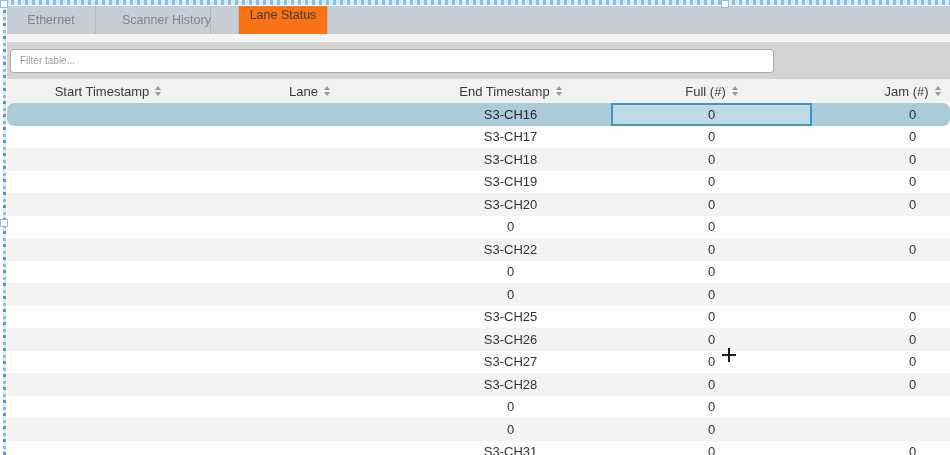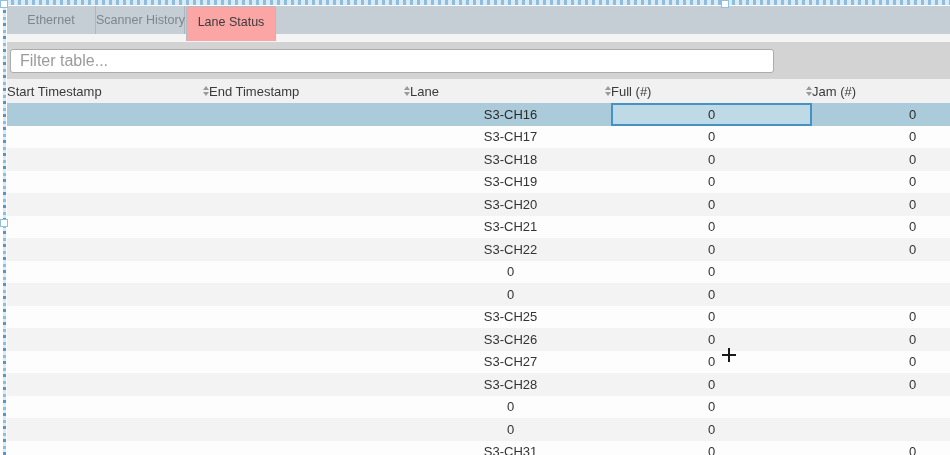--- a/index.html
+++ b/index.html
@@ -5,49 +5,49 @@
   html,body{margin:0;padding:0;}
   body{width:950px;height:455px;overflow:hidden;background:#ffffff;
        font-family:"Liberation Sans", sans-serif;position:relative;}
 
   .canvas{position:absolute;inset:0;width:950px;height:455px;overflow:hidden;background:#fff;}
 
   
   .app{position:absolute;left:7px;top:6px;width:943px;height:449px;background:#fff;overflow:hidden;}
 
   
-  .tabbar{height:28px;background:#c5ced4;display:flex;align-items:flex-start;position:relative;z-index:2;}
+  .tabbar{height:28px;background:#c5ced4;display:flex;align-items:flex-end;position:relative;z-index:2;gap:26px;}
   .tab{width:88px;height:28px;line-height:28px;text-align:center;font-size:12.5px;color:#7d868c;
        border-right:1px solid #aeb8be;white-space:nowrap;cursor:default;}
-  .tab.active{height:34px;line-height:30px;background:#fca5a5;color:#3b3b3b;
+  .tab.active{height:34px;line-height:30px;background:#f97316;color:#3b3b3b;
        border:1px solid #b2bcc2;border-bottom:none;border-radius:2px 2px 0 0;margin-left:1px;}
 
   .gap{height:8px;background:#f4f4f5;}
 
   
   .filterbar{height:37px;background:#d3d3d3;display:flex;align-items:center;padding-left:3px;box-sizing:border-box;}
   .filter-input{width:744px;height:22px;border:1px solid #ababab;border-radius:3px;padding:0 9px;
-       font-size:16px;color:#444;font-family:"Liberation Sans", sans-serif;outline:none;background:#fff;}
+       font-size:10px;color:#444;font-family:"Liberation Sans", sans-serif;outline:none;background:#fff;}
   .filter-input::placeholder{color:#9b9b9b;}
 
   
   .thead{height:24px;background:#f1f1f1;display:grid;grid-template-columns:202px 201px 201px 201px 201px;
        align-items:center;}
-  .th{display:flex;align-items:center;justify-content:space-between;font-size:13px;color:#3a3a3a;cursor:default;}
+  .th{display:flex;align-items:center;justify-content:center;font-size:13px;color:#3a3a3a;cursor:default;}
   .sort{display:inline-flex;flex-direction:column;gap:2px;margin-left:6px;}
   .caret-up{width:0;height:0;border-left:3.5px solid transparent;border-right:3.5px solid transparent;
        border-bottom:4px solid #9a9a9a;}
   .caret-down{width:0;height:0;border-left:3.5px solid transparent;border-right:3.5px solid transparent;
        border-top:4px solid #9a9a9a;}
 
   .tbody{}
   .row{height:22.5px;display:grid;grid-template-columns:202px 201px 201px 201px 201px;align-items:stretch;
        background:#fdfdfd;}
   .row.striped{background:#f3f3f4;}
-  .row.selected{background:#abcbdb;}
+  .row.selected{background:#abcbdb;border-radius:7px;}
   .cell{display:flex;align-items:center;justify-content:center;font-size:13px;color:#333;box-sizing:border-box;}
   .row.selected .cell{color:#2b2b2b;}
   .sel-cell{border:2px solid #4692c2;background:#bedae6;}
 
   
   .sel-top{position:absolute;left:0;top:0;width:950px;height:5px;z-index:10;
        background:repeating-linear-gradient(90deg,#d8ebf6 0 4px,#8fbedd 4px 7px);}
   .sel-left{position:absolute;left:3px;top:0;width:3px;height:455px;z-index:10;
        background:repeating-linear-gradient(180deg,#d8ebf6 0 4px,#8fbedd 4px 7px,#d8ebf6 7px 10px,#5f93bf 10px 13px);}
   .handle{position:absolute;width:8px;height:8px;background:#fff;border:1px solid #90c0e0;z-index:11;box-sizing:border-box;}
@@ -81,28 +81,28 @@
 
     <div class="thead">
       <div class="th">
         <span>Start Timestamp</span>
         <span class="sort">
             <i class="caret-up"></i>
             <i class="caret-down"></i>
           </span>
       </div>
       <div class="th">
+        <span>Lane</span>
+        <span class="sort">
+            <i class="caret-up"></i>
+            <i class="caret-down"></i>
+          </span>
+      </div>
+      <div class="th">
         <span>End Timestamp</span>
-        <span class="sort">
-            <i class="caret-up"></i>
-            <i class="caret-down"></i>
-          </span>
-      </div>
-      <div class="th">
-        <span>Lane</span>
         <span class="sort">
             <i class="caret-up"></i>
             <i class="caret-down"></i>
           </span>
       </div>
       <div class="th">
         <span>Full (#)</span>
         <span class="sort">
             <i class="caret-up"></i>
             <i class="caret-down"></i>
@@ -149,21 +149,20 @@
         <div class="row striped">
           <div class="cell"></div>
           <div class="cell"></div>
           <div class="cell">S3-CH20</div>
           <div class="cell">0</div>
           <div class="cell">0</div>
         </div>
         <div class="row">
           <div class="cell"></div>
           <div class="cell"></div>
-          <div class="cell">S3-CH21</div>
           <div class="cell">0</div>
           <div class="cell">0</div>
         </div>
         <div class="row striped">
           <div class="cell"></div>
           <div class="cell"></div>
           <div class="cell">S3-CH22</div>
           <div class="cell">0</div>
           <div class="cell">0</div>
         </div>

